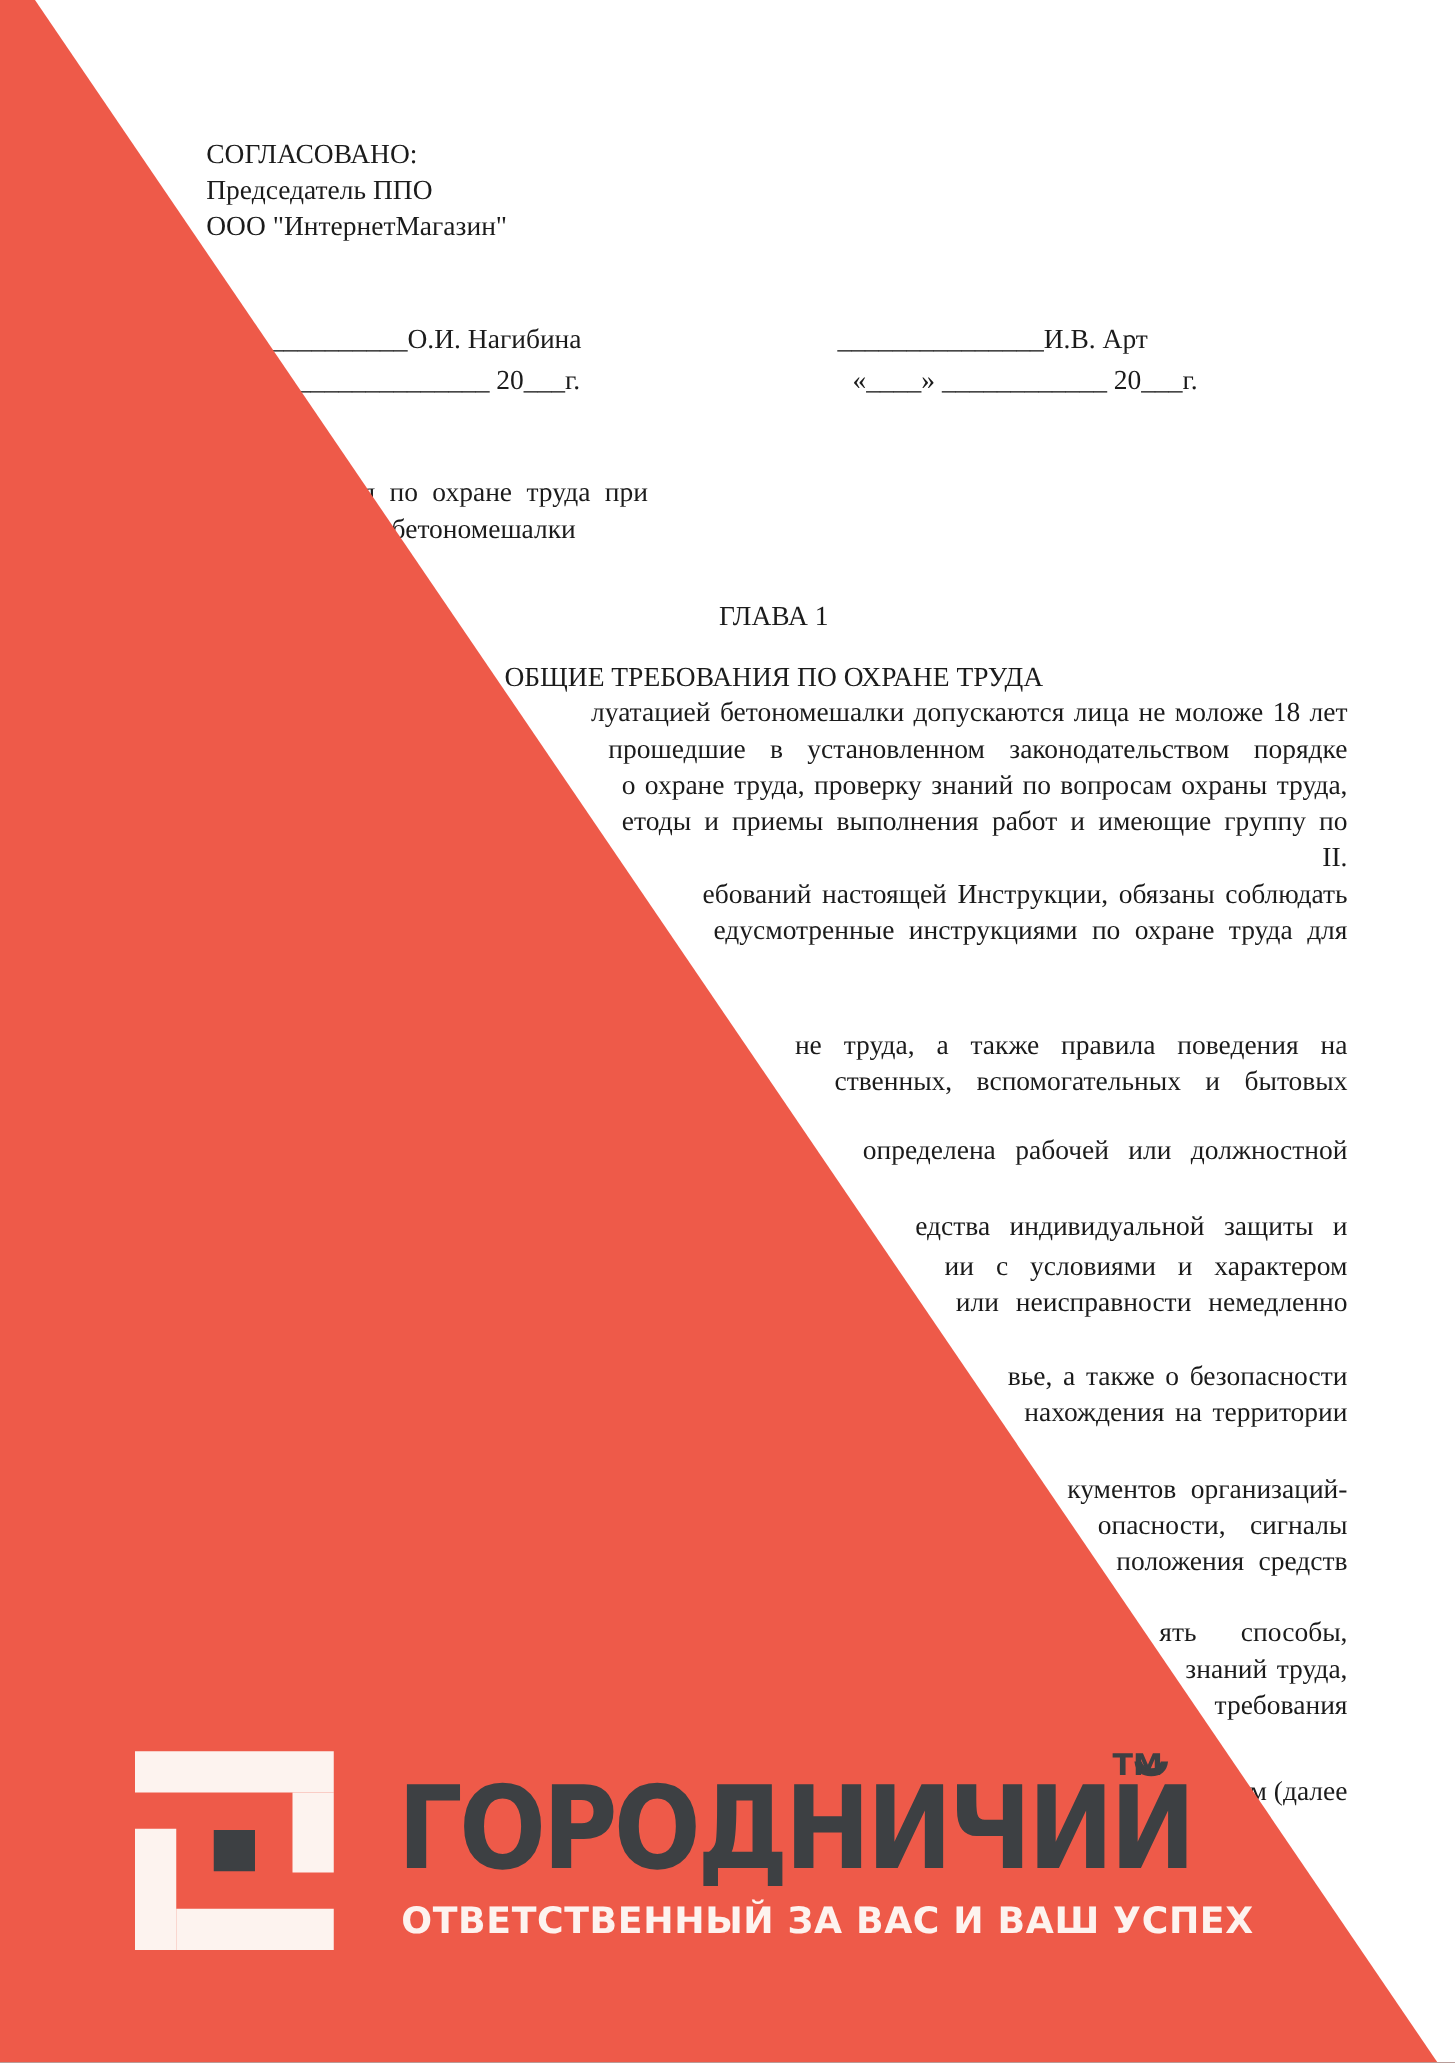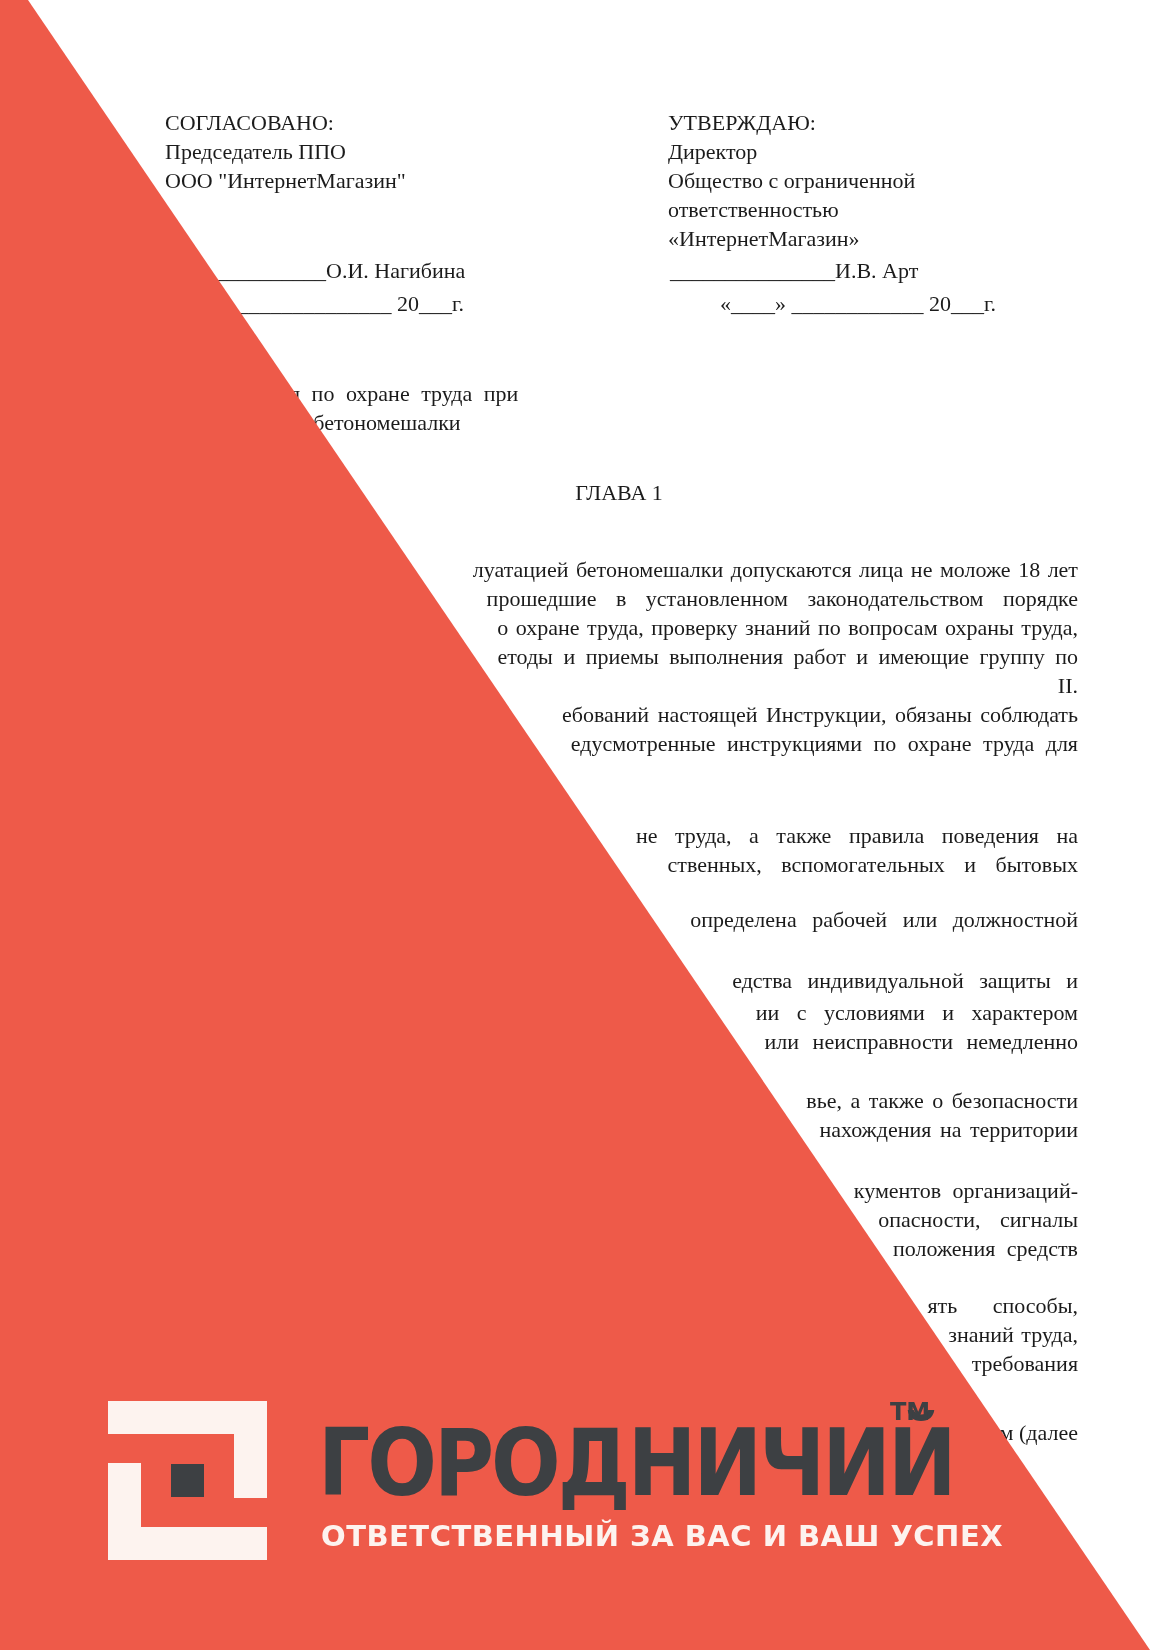--- a/index.html
+++ b/index.html
@@ -62,38 +62,30 @@
     <div class="approval-block approval-left">
       <div>СОГЛАСОВАНО:</div>
       <div id="left-lines">
           <div>Председатель ППО</div>
           <div>ООО "ИнтернетМагазин"</div>
         </div>
     </div>
     <div class="sig-line" style="left:205px;top:258px;">___________О.И. Нагибина</div>
     <div class="sig-line" style="left:188px;top:291px;">__»  _______________  20___г.</div>
 
-    <div class="approval-block approval-right">
-      <div>УТВЕРЖДАЮ:</div>
-      <div id="right-lines">
-          <div>Директор</div>
-          <div>Общество с ограниченной</div>
-          <div>ответственностью</div>
-          <div>«ИнтернетМагазин»</div>
-        </div>
-    </div>
     <div class="sig-line" style="left:670px;top:258px;">_______________И.В. Арт</div>
-    <div class="sig-line" style="left:720px;top:291px;">«____»  ____________  20___г.</div>
+    <div class="sig-line" style="left:682px;top:291px;">«____»  ____________  20___г.</div>
 
     <div id="title-frags">
         <div class="title-frag" style="left: 290px; top: 381px; word-spacing: 6px;">я  по  охране  труда  при</div>
         <div class="title-frag" style="left: 296px; top: 410px; word-spacing: 0px;">и бетономешалки</div>
       </div>
 
     <div class="chapter-wrap" style="top:478px;">ГЛАВА 1</div>
+    <div class="chapter-wrap" style="top:527px;">ОБЩИЕ ТРЕБОВАНИЯ ПО ОХРАНЕ ТРУДА</div>
 
     <div id="body-lines">
         <div class="body-line" style="top: 557px; word-spacing: 2px;">луатацией бетономешалки допускаются лица не моложе 18 лет</div>
         <div class="body-line" style="top: 586px; word-spacing: 14px;">прошедшие в установленном законодательством порядке</div>
         <div class="body-line" style="top: 615px; word-spacing: 2px;">о охране труда, проверку знаний по вопросам охраны труда,</div>
         <div class="body-line" style="top: 644px; word-spacing: 5px; margin-left: 13px;">етоды и приемы выполнения работ и имеющие группу по</div>
         <div class="body-line" style="top: 673px; word-spacing: 0px;">II.</div>
         <div class="body-line" style="top: 702px; word-spacing: 3px;">ебований настоящей Инструкции, обязаны соблюдать</div>
         <div class="body-line" style="top: 731px; word-spacing: 6px;">едусмотренные инструкциями по охране труда для</div>
         <div class="body-line" style="top: 823px; word-spacing: 12px;">не труда, а также правила поведения на</div>

